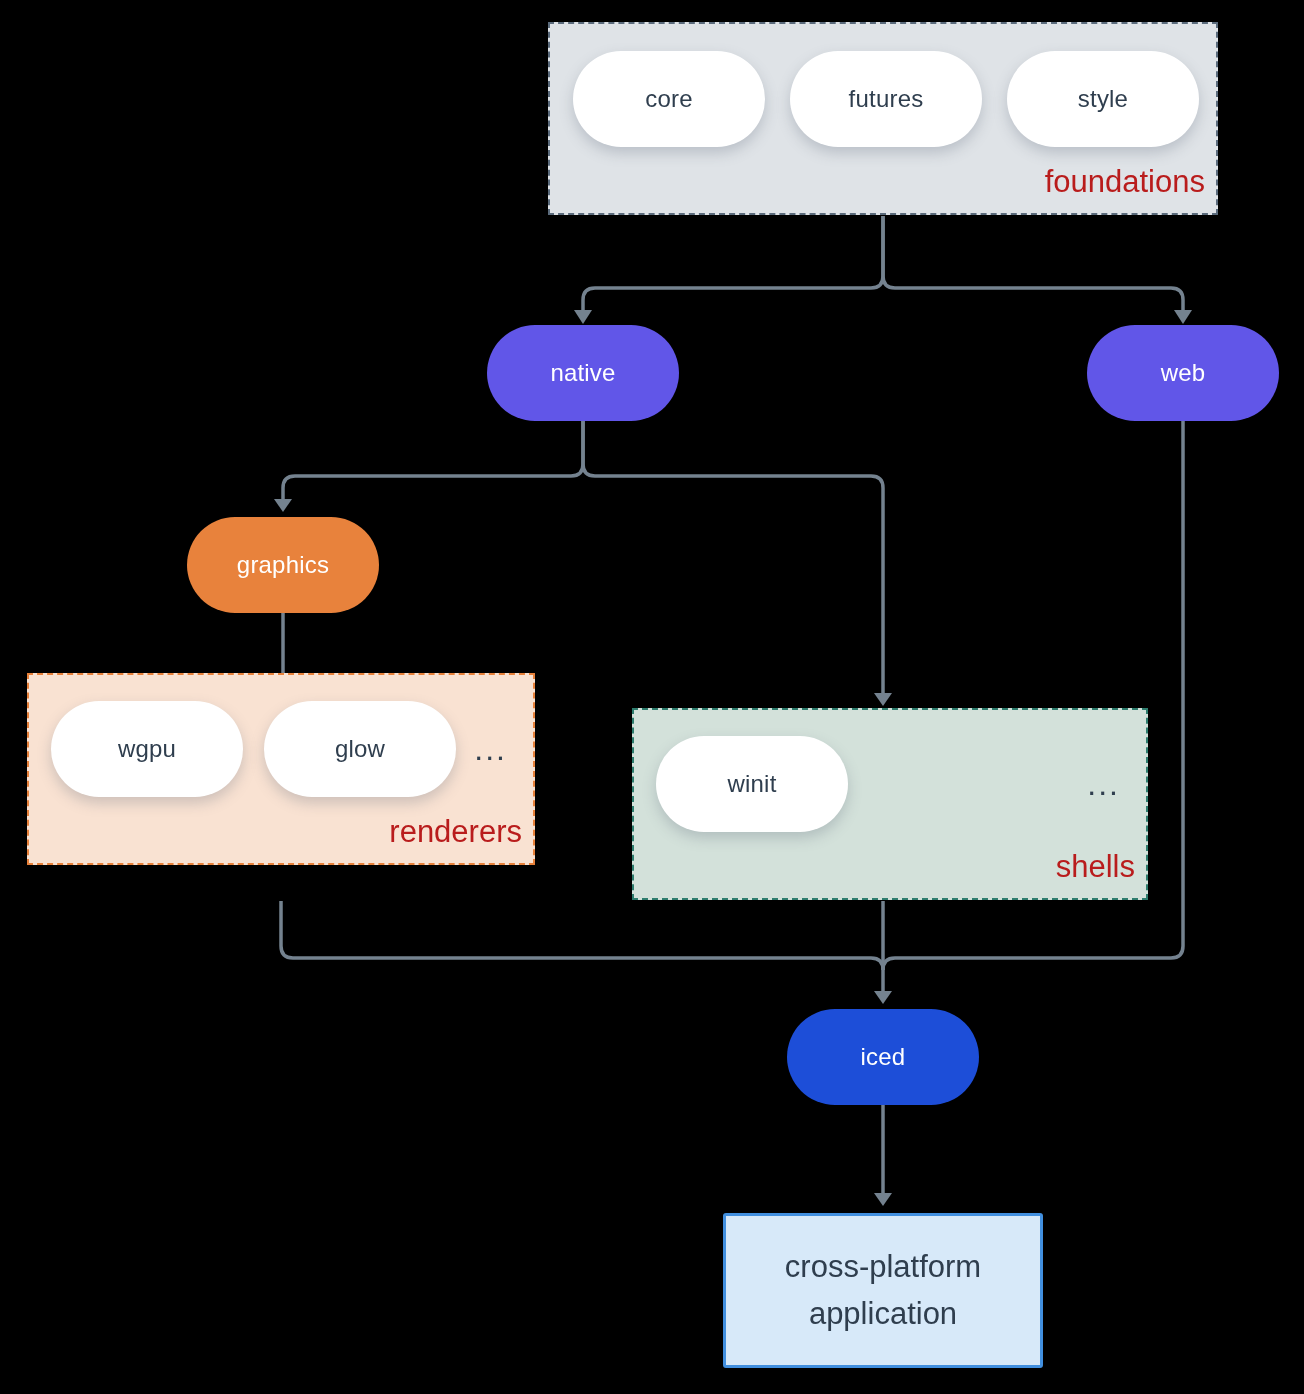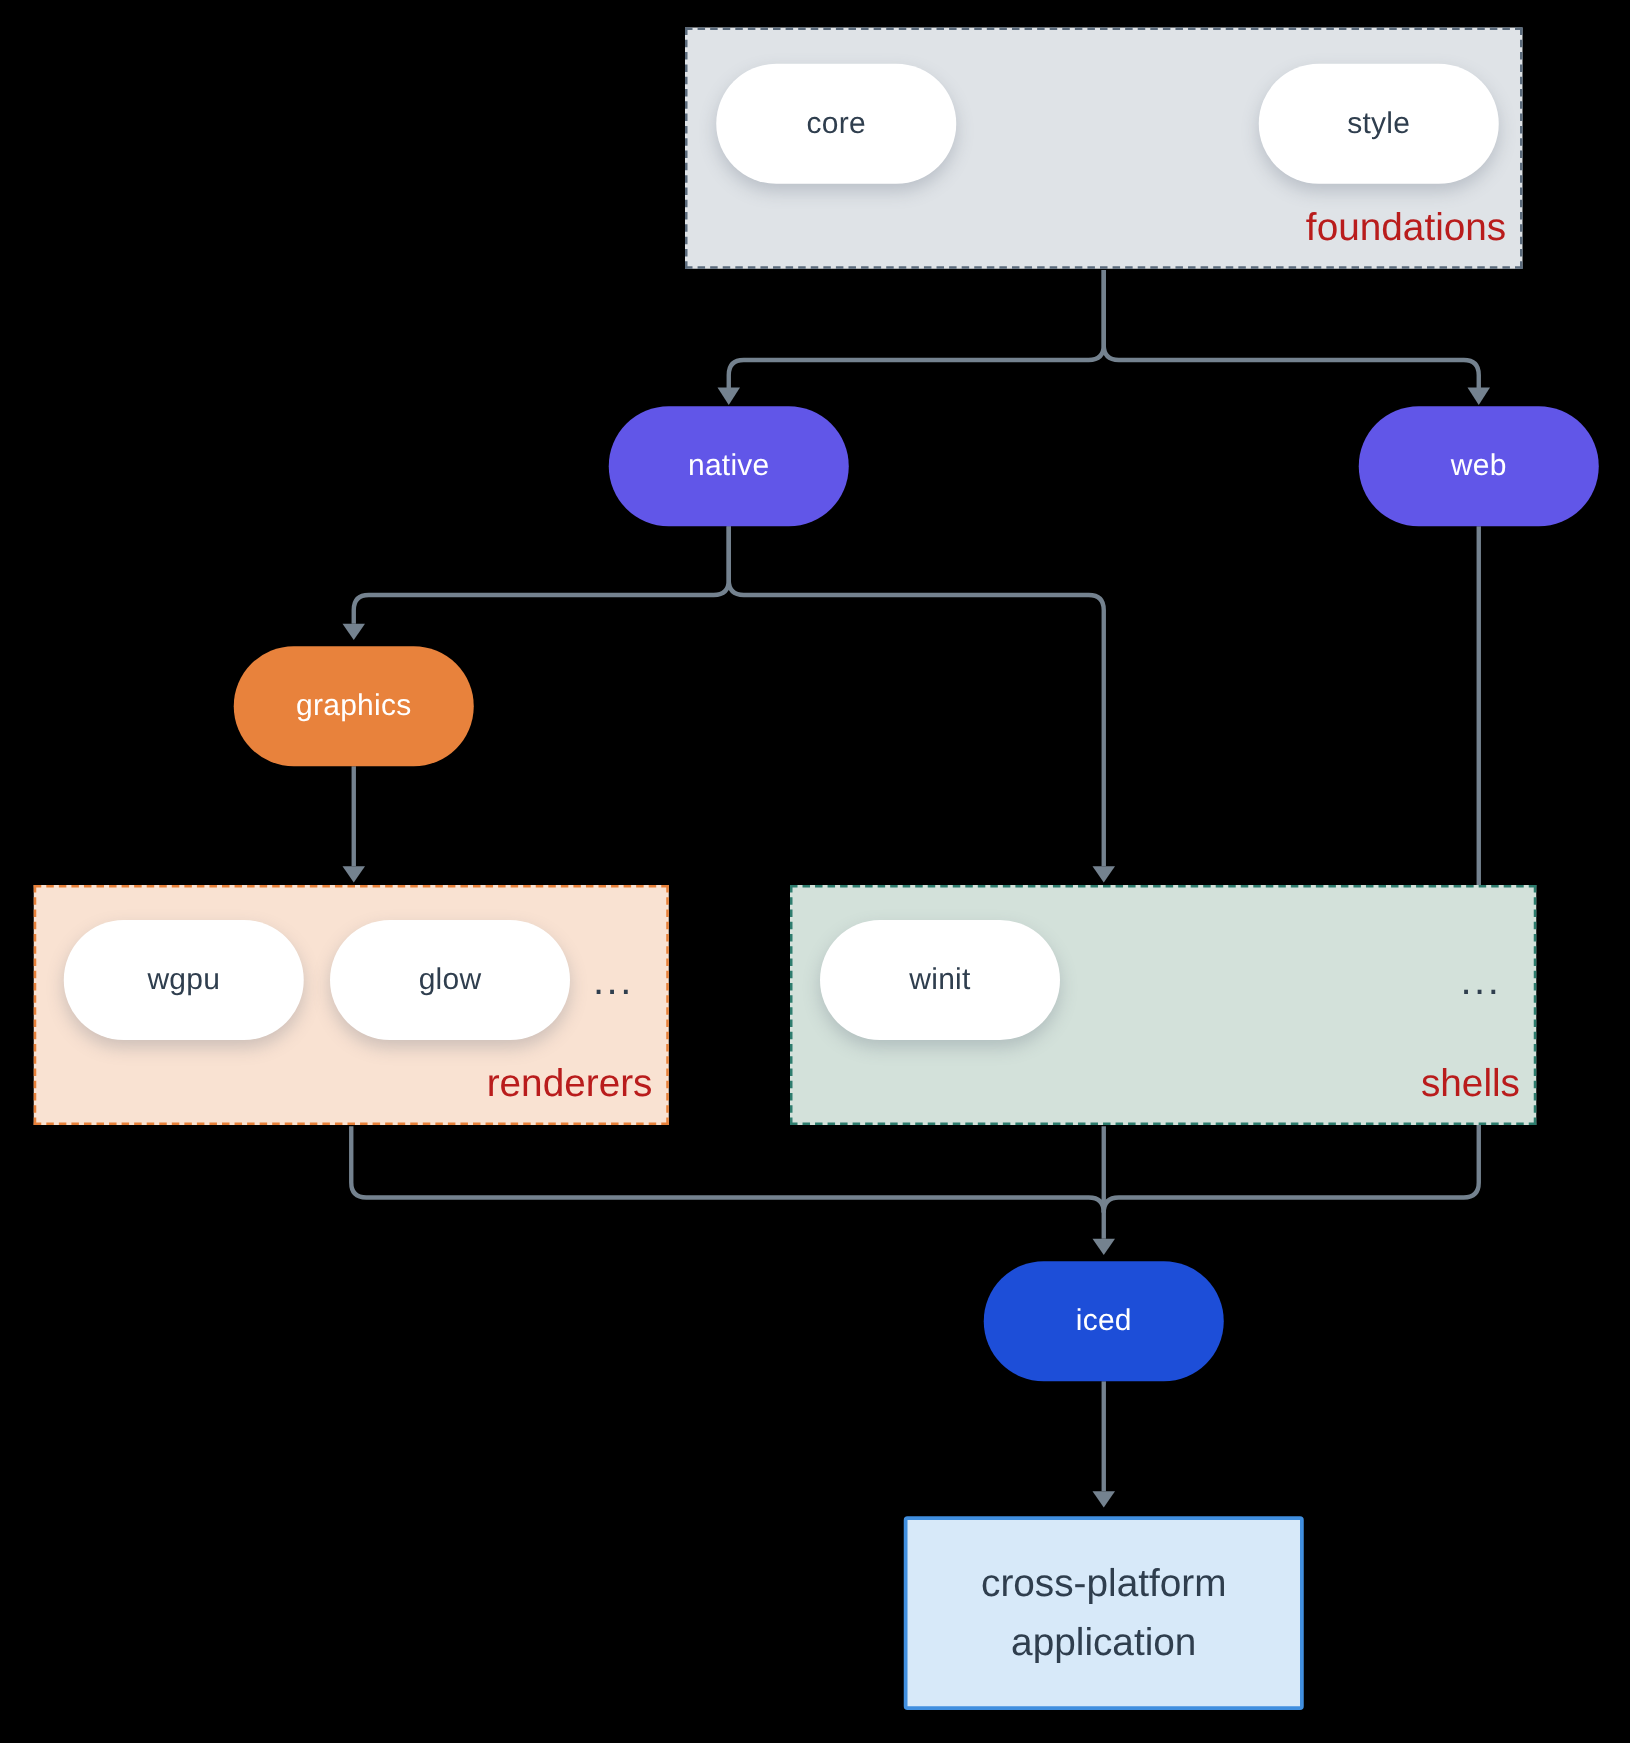--- a/index.html
+++ b/index.html
@@ -33,25 +33,25 @@
   .pill.purple { background: #6156e8; color: #ffffff; }
   .pill.orange { background: #e8823c; color: #ffffff; }
   .pill.blue   { background: #1d4ed8; color: #ffffff; }
 
   .group { position: absolute; border: 2px dashed; }
   .group.foundations {
     left: 548px; top: 22px; width: 670px; height: 193px;
     background: #dfe3e7; border-color: #5b6b7c;
   }
   .group.renderers {
-    left: 27px; top: 708px; width: 508px; height: 192px;
+    left: 27px; top: 673px; width: 508px; height: 192px;
     background: #f9e2d2; border-color: #e8813a;
   }
   .group.shells {
-    left: 632px; top: 708px; width: 597px; height: 192px;
+    left: 632px; top: 708px; width: 516px; height: 192px;
     background: #d3e1da; border-color: #2e7d6e;
   }
   .group .pill { top: 26px; }
   .group.foundations .pill { top: 27px; }
 
   .group-label {
     position: absolute; right: 11px; bottom: 13px;
     font-size: 31px; color: #b91c1c;
   }
   .dots {
@@ -96,20 +96,21 @@
     <path d="M1183 421 V946 Q1183 958 1171 958 H895 Q883 958 883 970"></path>
     <path d="M883 901 V991"></path>
     <polygon points="874,991 892,991 883,1004"></polygon>
 
     <path d="M883 1105 V1193"></path>
     <polygon points="874,1193 892,1193 883,1206"></polygon>
   </svg>
 
   <section class="group foundations">
     <div class="pill white" style="left:23px">core</div>
+    <div class="pill white" style="left:240px">futures</div>
     <div class="pill white" style="left:457px">style</div>
     <div class="group-label">foundations</div>
   </section>
 
   <div class="pill purple" style="left:487px; top:325px">native</div>
   <div class="pill purple" style="left:1087px; top:325px">web</div>
   <div class="pill orange" style="left:187px; top:517px">graphics</div>
 
   <section class="group renderers">
     <div class="pill white" style="left:22px">wgpu</div>

